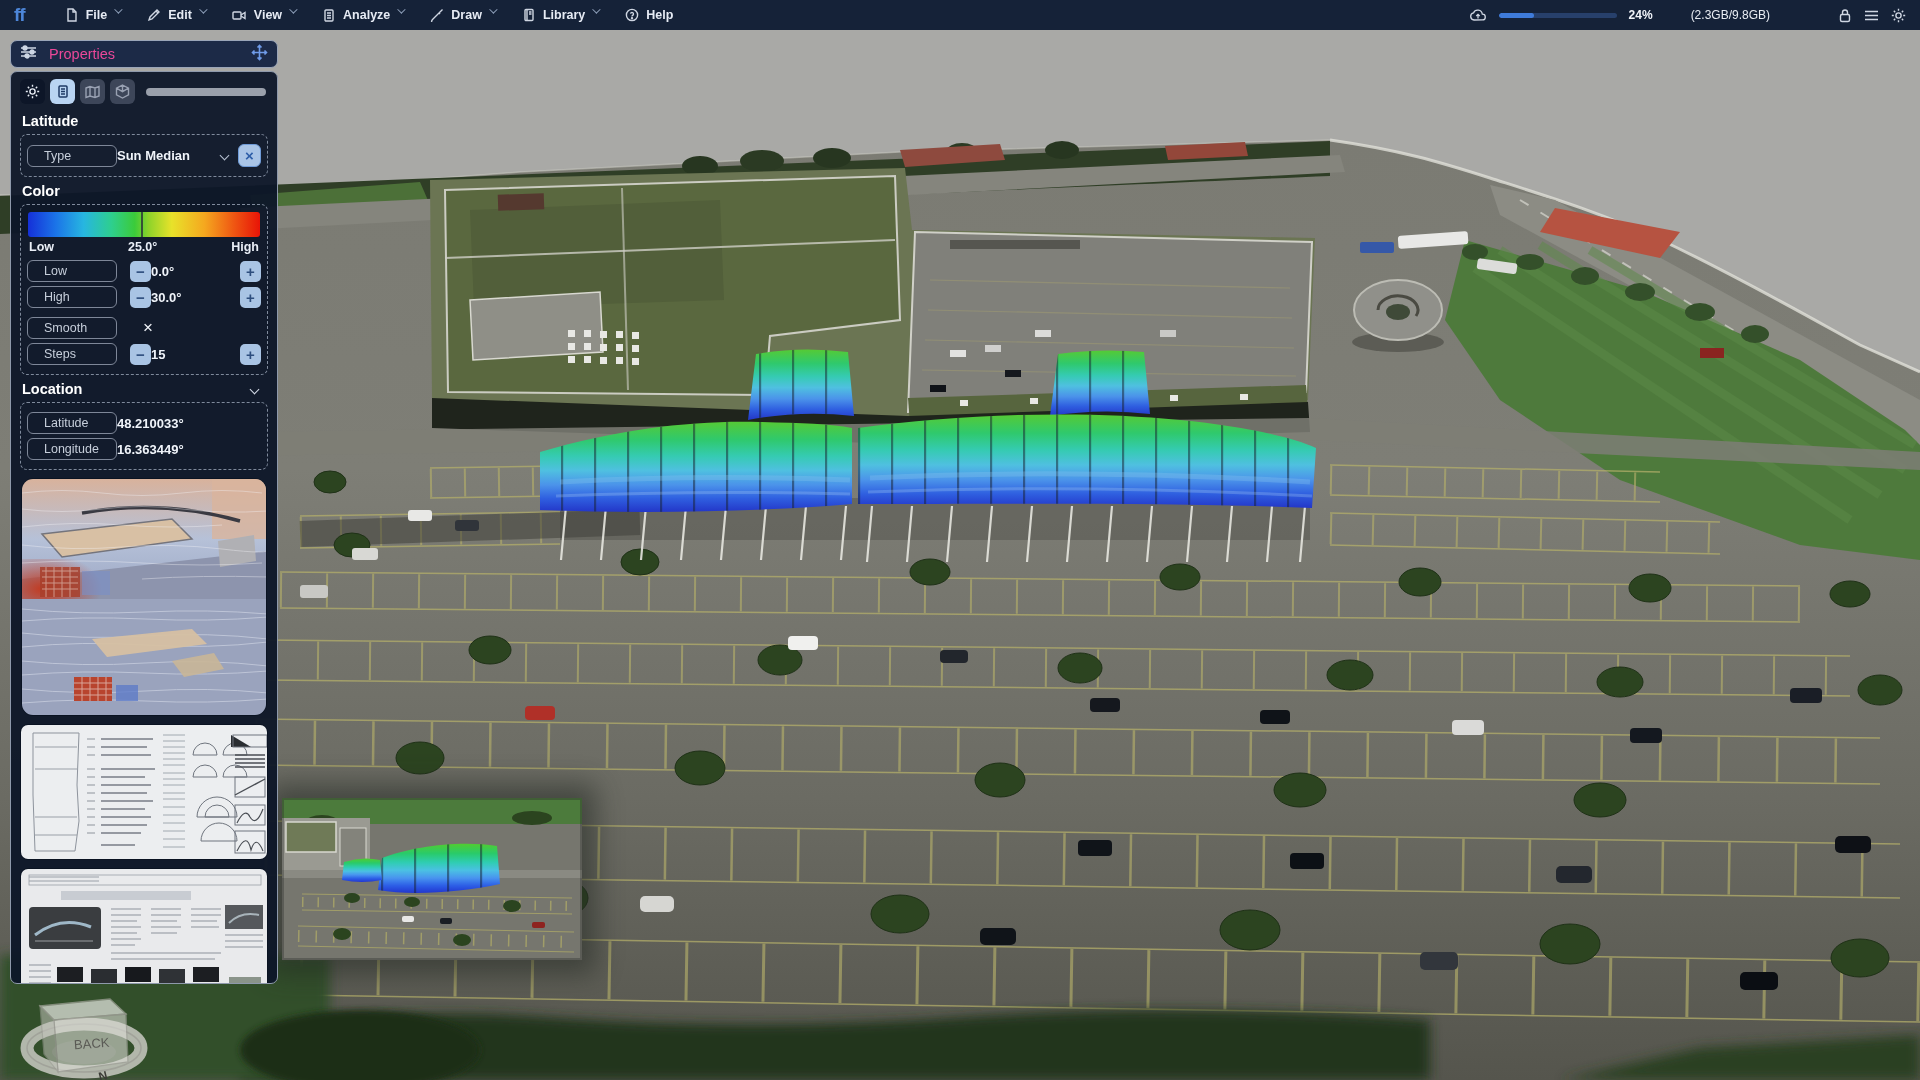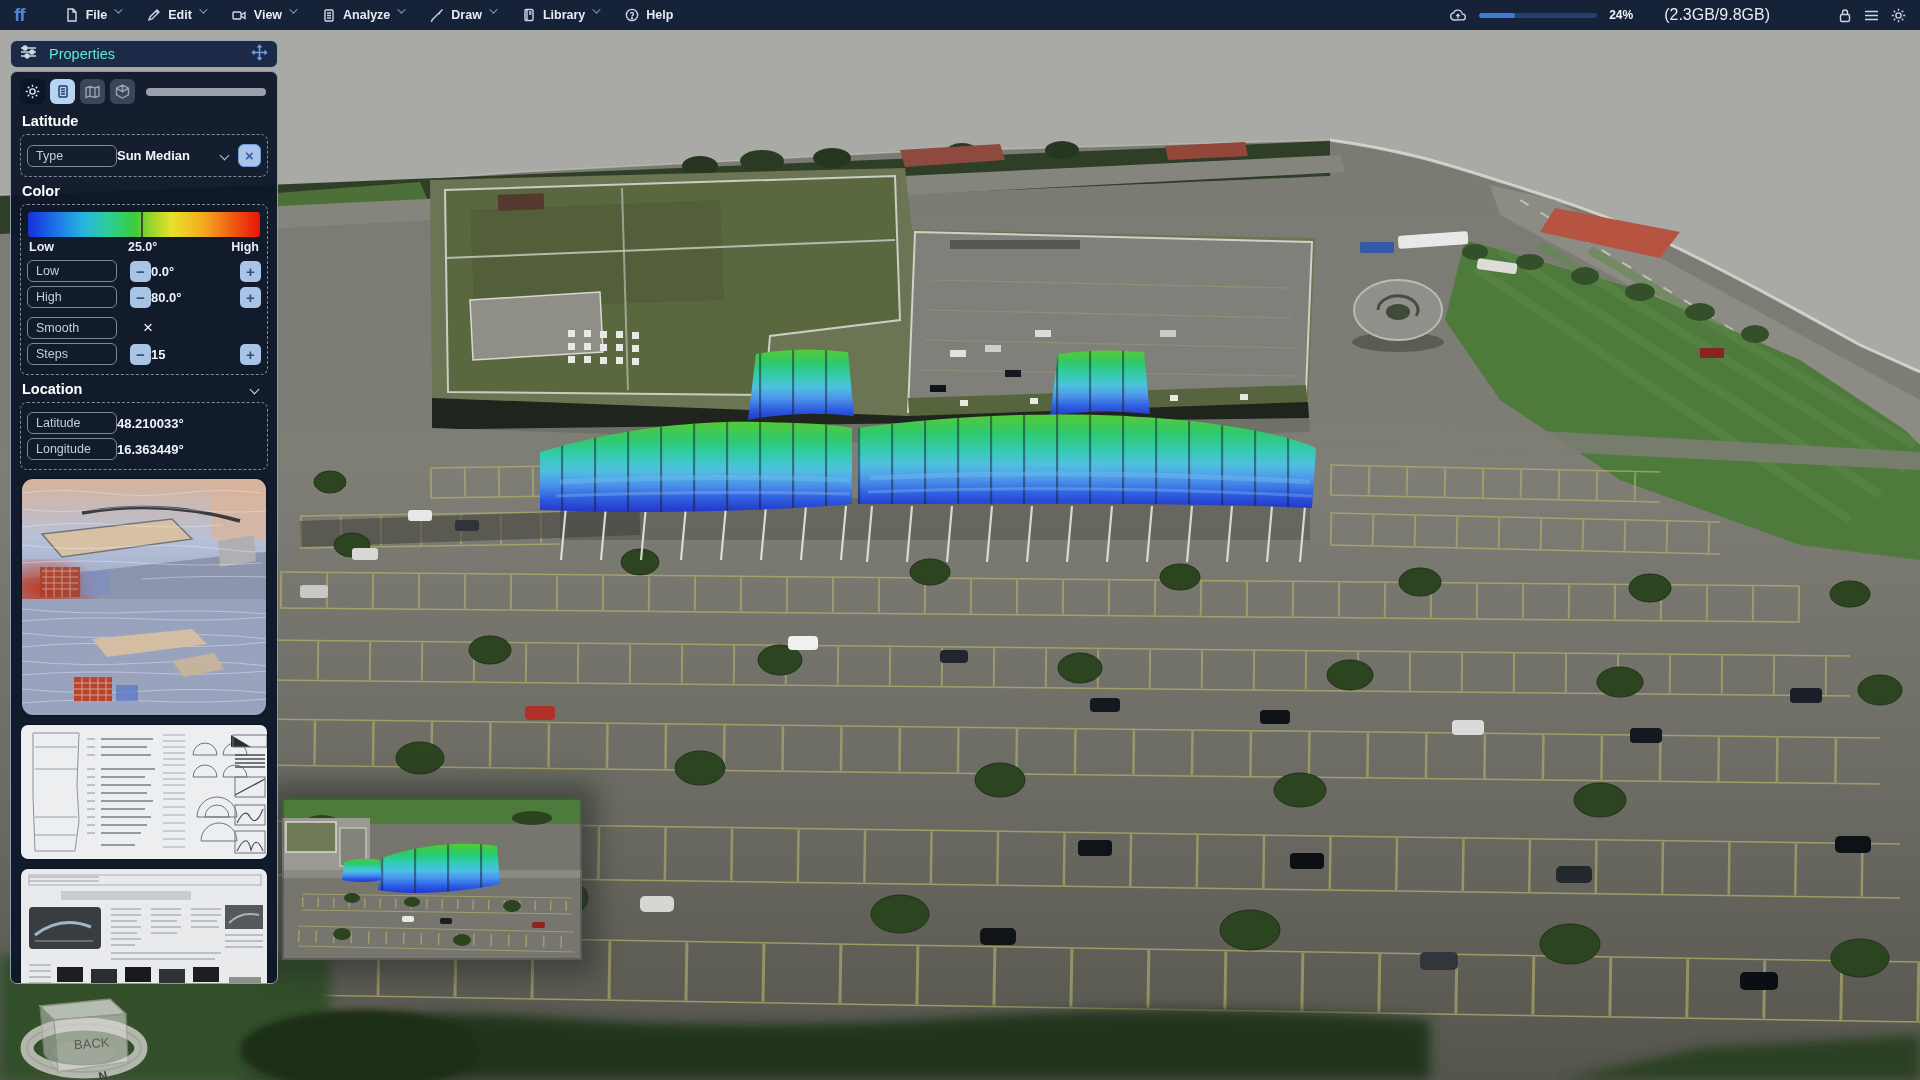--- a/index.html
+++ b/index.html
@@ -16,48 +16,48 @@
   }
   .logo { color:#4d86d8; font-weight:bold; font-size:19px; letter-spacing:-1px; margin-right:40px; }
   .menu-item { display:flex; gap:7px; margin-right:27px; cursor:default; }
   .menu-item .mi-label { font-size:12.5px; font-weight:bold; color:#e6ebf4; }
   .chev { width:6px; height:6px; border-right:1.5px solid #8fa0ba; border-bottom:1.5px solid #8fa0ba; transform:rotate(45deg) translateY(-2px); }
   .mi-icon svg { display:block; }
   .tb-right { margin-left:auto; display:flex; align-items:center; gap:12px; }
   .progress-track { width:118px; height:5px; border-radius:3px; background:#27406b; overflow:hidden; }
   .progress-fill { height:100%; width:30%; background:#3f7bd9; border-radius:3px; }
   .pct { font-size:12px; font-weight:bold; color:#f2f5fa; }
-  .mem { font-size:16px; color:#e8ecf2; margin-left:19px; margin-right:56px; }
+  .mem { font-size:12px; color:#e8ecf2; margin-left:26px; margin-right:56px; }
   .tb-ico { display:flex; align-items:center; }
   
   .panel-header {
     position:absolute; left:10px; top:40px; width:268px; height:28px; z-index:50;
     background:#1c2a47; border:1.5px solid #9aa5b8; border-radius:7px;
     display:flex; align-items:center; padding:0 9px; gap:12px;
   }
-  .panel-title { color:#5eead4; font-size:14.5px; }
+  .panel-title { color:#ec4899; font-size:14.5px; }
   .move-ico { margin-left:auto; }
   .panel-body {
     position:absolute; left:10px; top:71px; width:268px; height:913px; z-index:50;
     background:rgba(13,22,40,0.95); border:1.5px solid #8e99ab; border-radius:7px;
     padding:7px 9px 0 9px; overflow:hidden;
   }
   .tabrow { display:flex; align-items:center; gap:5px; margin-bottom:9px; }
   .tabbtn { width:25px; height:25px; border-radius:6px; display:flex; align-items:center; justify-content:center; }
   .tab-plain { background:#0d1628; color:#e8edf5; }
   .tab-active { background:#b9d4f2; color:#1f3a66; }
   .tab-dis { background:rgba(95,104,124,0.55); color:#99a1b2; }
   .tab-track { flex:1; height:8px; border-radius:4px; background:#9aa0ab; margin-left:6px; margin-right:2px; }
   .ph-heading { color:#fff; font-size:14.5px; font-weight:bold; margin:6px 2px 5px 2px; display:flex; align-items:center; }
   .ph-heading .chev2 { margin-left:auto; margin-right:8px; width:7px; height:7px; border-right:1.8px solid #d5dce8; border-bottom:1.8px solid #d5dce8; transform:rotate(45deg); }
   .group { border:1px dashed #7f8a9c; border-radius:7px; padding:5px 6px; margin-bottom:4px; }
   .frow { display:flex; align-items:center; margin:4px 0; }
   .labelbox {
     width:90px; min-width:90px; height:22px; border:1px solid #7e8798; border-radius:6px;
-    color:#c7cfdb; font-size:12.5px; display:flex; align-items:center; padding:0 8px;
+    color:#c7cfdb; font-size:12.5px; display:flex; align-items:center; padding:0 16px;
   }
   .fval { color:#f0f4fa; font-size:13px; font-weight:bold; margin-left:0; }
   .dd-chev { width:7px; height:7px; border-right:1.7px solid #b9c3d4; border-bottom:1.7px solid #b9c3d4; transform:rotate(45deg); margin-left:auto; margin-right:10px; }
   .xbtn {
     width:23px; height:23px; border-radius:6px; background:#a9c4e6; border:1.5px solid #6f9bd8;
     color:#2e5ea8; font-size:15px; font-weight:bold; display:flex; align-items:center; justify-content:center;
   }
   .stepbtn {
     width:21px; height:21px; border-radius:5px; background:#a9c4e4; color:#2e4e7e;
     font-size:15px; font-weight:bold; display:flex; align-items:center; justify-content:center; margin-left:13px;
@@ -545,21 +545,21 @@
       </div>
       <div class="frow">
         <div class="labelbox">Low</div>
         <div class="stepbtn">−</div>
         <div class="fval">0.0°</div>
         <div class="stepbtn plus">+</div>
       </div>
       <div class="frow">
         <div class="labelbox">High</div>
         <div class="stepbtn">−</div>
-        <div class="fval">80.0°</div>
+        <div class="fval">30.0°</div>
         <div class="stepbtn plus">+</div>
       </div>
       <div class="frow" style="margin-top:9px;">
         <div class="labelbox">Smooth</div>
         <div class="smooth-x">×</div>
       </div>
       <div class="frow">
         <div class="labelbox">Steps</div>
         <div class="stepbtn">−</div>
         <div class="fval">15</div>

